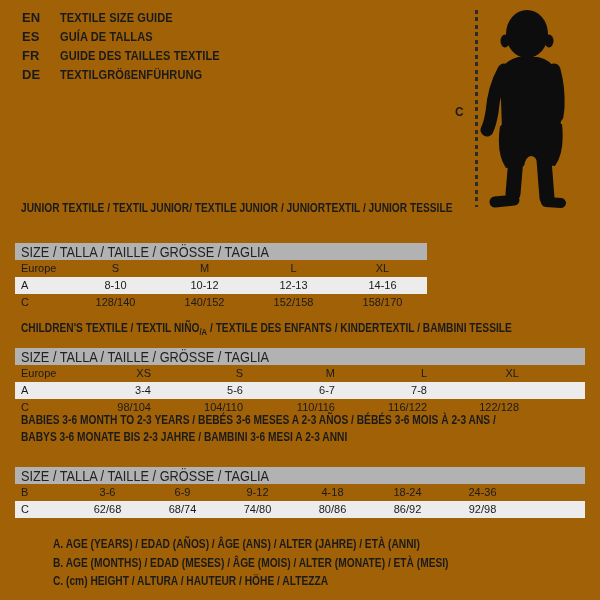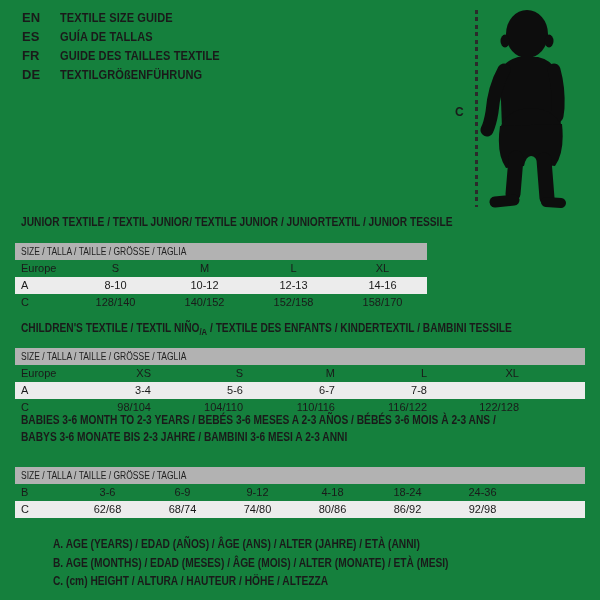--- a/index.html
+++ b/index.html
@@ -4,51 +4,51 @@
 <style>
   :root{
     --band:#b2b2b2;
     --alt:#ececec;
     --ink:#1a1a1a;
     --silhouette:#0d0d0d;
   }
   *{margin:0;padding:0;box-sizing:border-box;}
   html,body{background:#ffffff;}
   body{font-family:"Liberation Sans", sans-serif;color:var(--ink);}
-  .page{position:relative;width:600px;height:600px;background:#15803d;overflow:hidden;}
+  .page{position:relative;width:600px;height:600px;background:#a16207;overflow:hidden;}
 
   
   .cond{display:inline-block;transform:scaleX(0.85);transform-origin:0 50%;white-space:nowrap;}
 
   
   .lang-list{position:absolute;left:22px;top:8px;}
   .lang-row{display:flex;height:19px;line-height:19px;font-size:13px;font-weight:bold;letter-spacing:0.1px;}
   .lang-code{width:38px;flex:0 0 38px;}
 
   
   .measure-line{position:absolute;left:475px;top:10px;width:3px;height:197px;
     background:repeating-linear-gradient(to bottom,#2b2b2b 0 4px,transparent 4px 7.5px);}
   .measure-label{position:absolute;left:455px;top:105px;font-size:12px;font-weight:bold;}
   .figure-svg{position:absolute;left:480px;top:8px;width:108px;height:200px;}
 
   
   .sec-title{position:absolute;left:21px;font-size:12px;font-weight:bold;line-height:17px;}
   .sub{font-size:9px;vertical-align:sub;}
   .tbl{position:absolute;left:15px;font-size:11px;}
-  .band{height:17px;line-height:17px;background:var(--band);padding-left:6px;font-size:10px;color:#222;}
+  .band{height:17px;line-height:17px;background:var(--band);padding-left:6px;font-size:15px;color:#222;}
   .row{display:flex;height:17px;line-height:17px;}
   .row.alt{background:var(--alt);}
   .lbl{padding-left:6px;text-align:left;}
   .cell{text-align:center;flex:0 0 auto;}
 
   .t1{width:412px;} .t1 .lbl{flex:0 0 56px;} .t1 .cell{width:89px;}
   .t2{width:570px;} .t2 .lbl{flex:0 0 44px;} .t2 .cell{width:92px;text-align:right;}
   .t3{width:570px;} .t3 .lbl{flex:0 0 55px;} .t3 .cell{width:75px;}
 
-  .pos-s1-title{top:214px;} .pos-s1-tbl{top:243px;}
+  .pos-s1-title{top:200px;} .pos-s1-tbl{top:243px;}
   .pos-s2-title{top:320px;} .pos-s2-tbl{top:348px;}
   .pos-s3-title{top:412px;} .pos-s3-tbl{top:467px;}
 
   
   .footnotes{position:absolute;left:21px;top:535px;margin-left:32px;}
   .footnote{height:18.5px;line-height:18.5px;font-size:12px;font-weight:bold;}
 </style>
 </head>
 <body>
 

